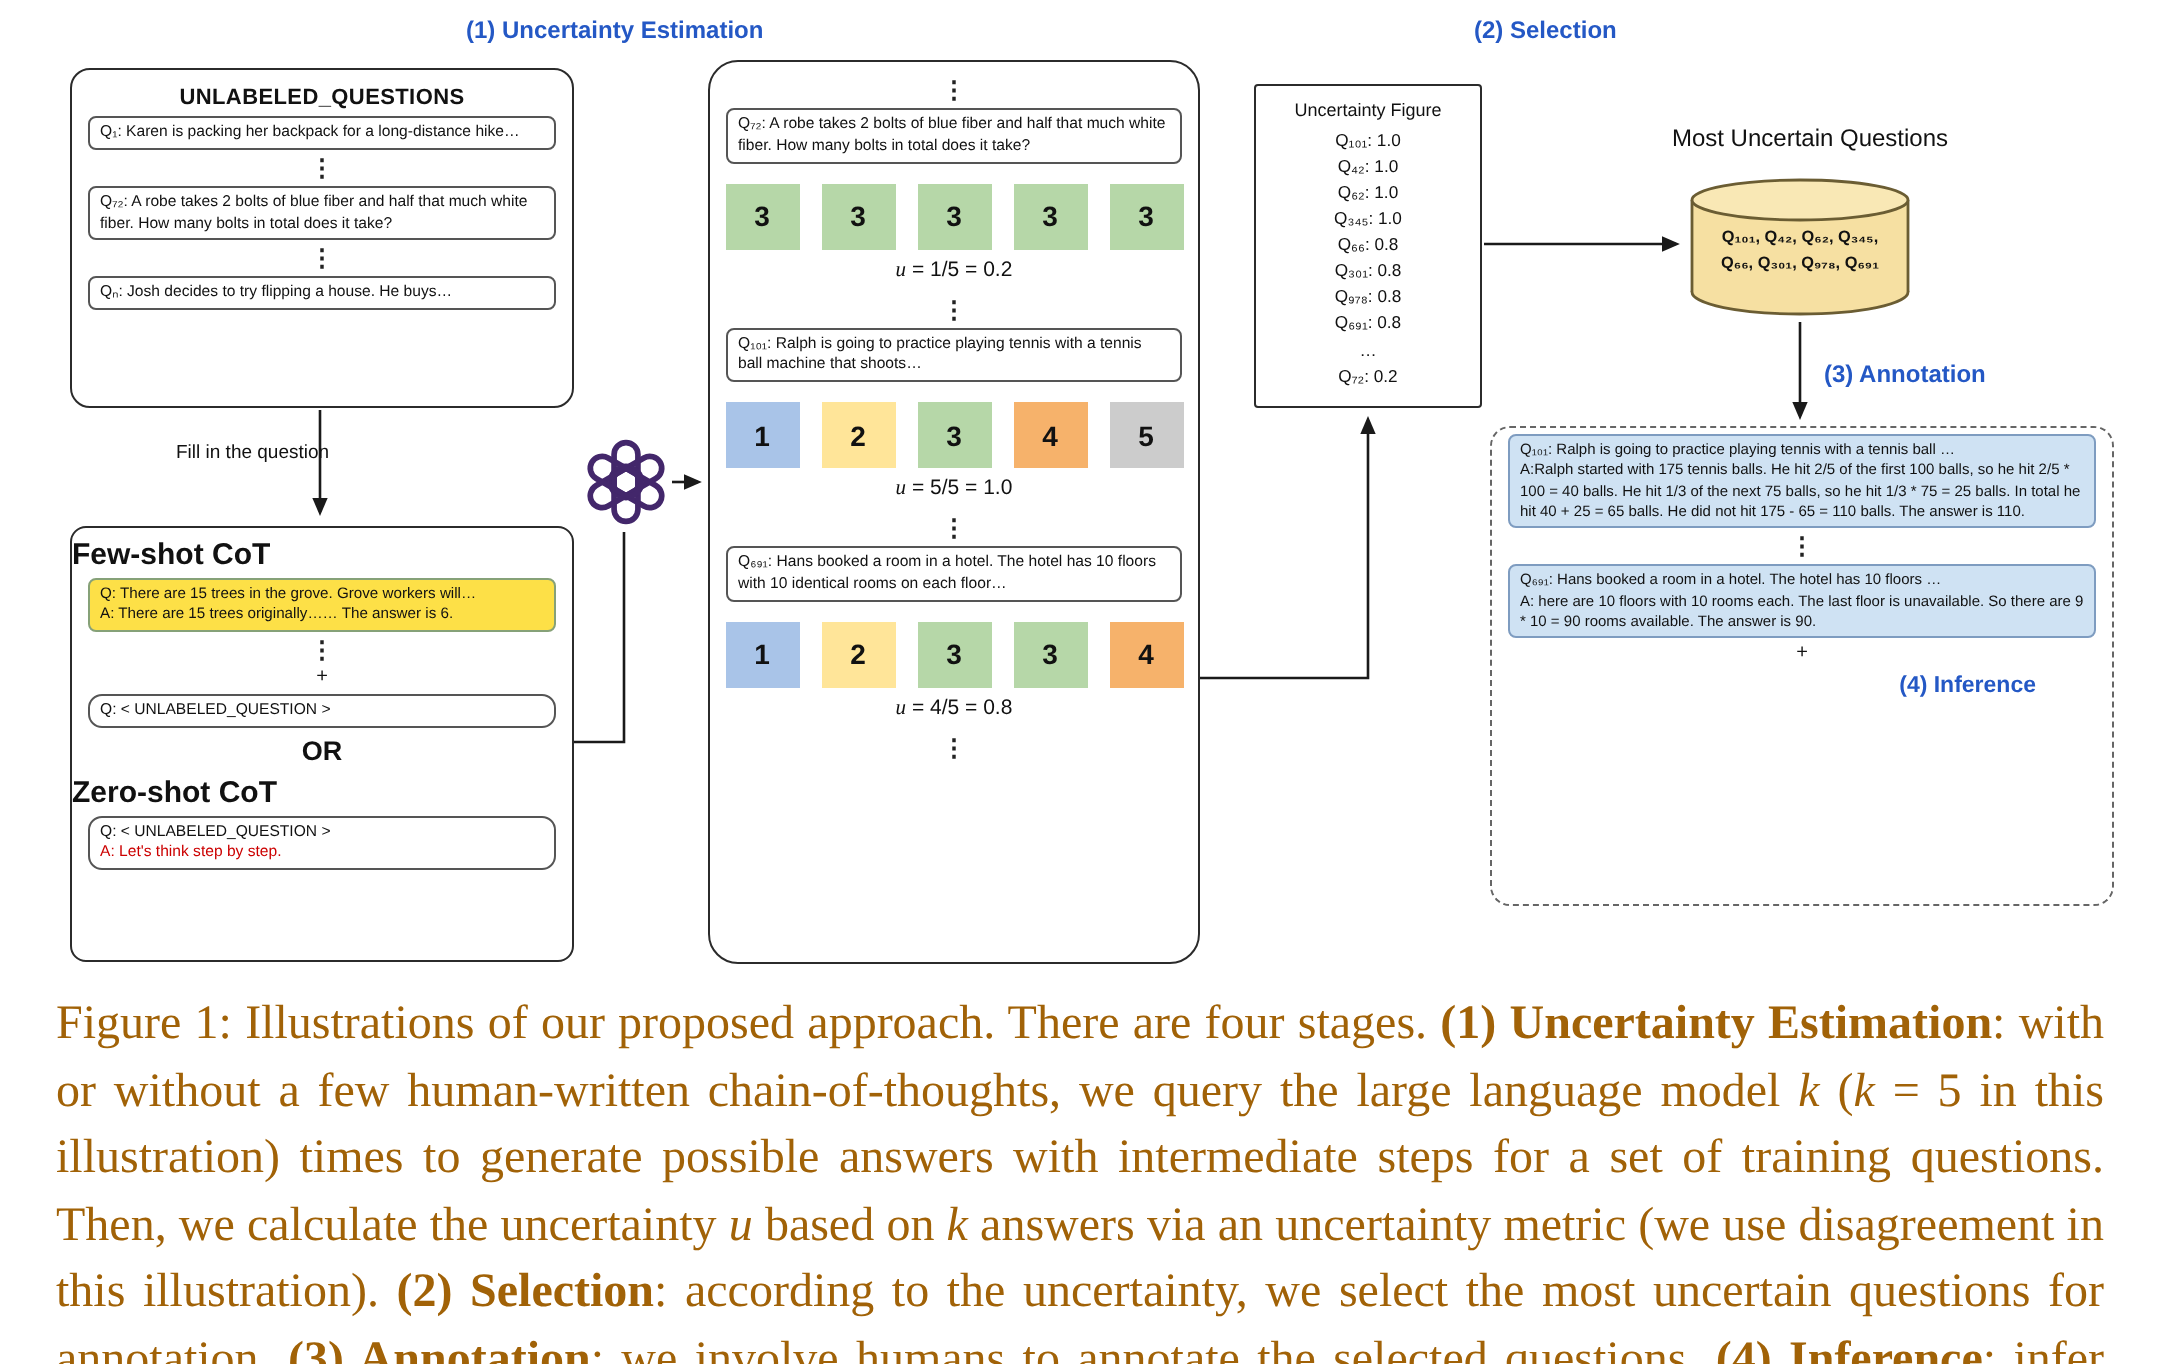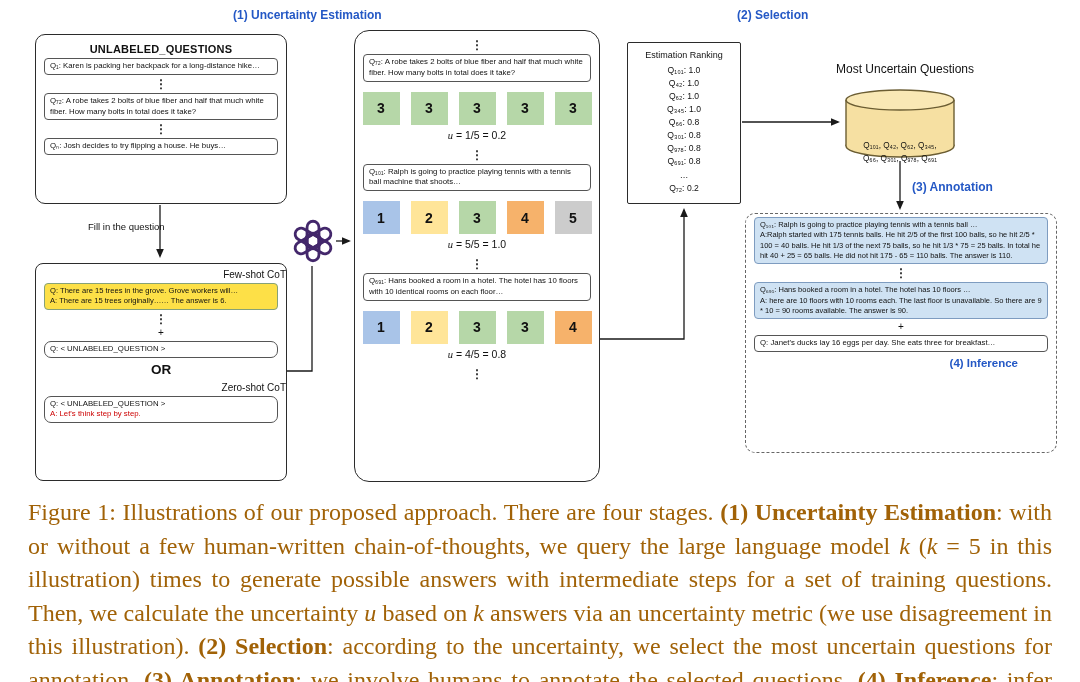--- a/index.html
+++ b/index.html
@@ -12,21 +12,21 @@
   .stage-label { position:absolute; color:#2458c5; font-weight:bold; font-size:12px; }
 
   .panel { position:absolute; border:1.4px solid #2b2b2b; border-radius:10px; background:#fff; }
   .panel.unlabeled { left:35px; top:34px; width:252px; height:170px; }
   .panel.fewshot  { left:35px; top:263px; width:252px; height:218px; border-radius:8px; }
   .panel.center   { left:354px; top:30px; width:246px; height:452px; border-radius:15px; }
   .panel.ranking  { left:627px; top:42px; width:114px; height:162px; border-radius:2px; border-width:1px; }
   .panel.exemplars{ left:745px; top:213px; width:312px; height:240px; border:1.3px dashed #666; border-radius:10px; }
 
   .panel-title { text-align:center; font-weight:bold; font-size:11px; margin:8px 4px 3px; letter-spacing:.2px; }
-  .small-title { text-align:right; font-size:10px; margin:5px 0 2px; }
+  .small-title { text-align:left; font-size:15px; margin:5px 0 2px;font-weight:bold; }
   .qbox { border:1px solid #555; border-radius:4px; margin:3px 8px; padding:2px 5px; font-size:7.8px; line-height:1.38; background:#fff; }
   .qbox.green { background:#fde047; border-color:#86a178; font-size:7.6px; }
   .qbox.blue  { background:#cfe2f3; border-color:#7e9cc0; font-size:7.5px; }
   .qbox.round { border-radius:7px; }
   .blk { display:block; }
   .red { color:#cc0000; }
   .vdots { text-align:center; font-size:12px; font-weight:bold; line-height:1; margin:3px 0; color:#222; }
   .plus { text-align:center; font-size:10px; line-height:1; margin:3px 0 2px; }
   .or { text-align:center; font-weight:bold; font-size:13.5px; margin:4px 0 0; }
 
@@ -42,21 +42,21 @@
 
   .rank-title { text-align:center; font-size:9px; margin:7px 2px 4px; }
   .rank-row { text-align:center; font-size:8.6px; line-height:1.52; }
 
   .fill-label { position:absolute; left:68px; top:221px; font-size:9.5px;padding-left:20px; }
   .mu-label { position:absolute; left:822px; top:62px; width:166px; text-align:center; font-size:12px; }
 
   .openai { position:absolute; left:291px; top:219px; width:44px; height:44px; }
 
   .cylinder { position:absolute; left:843px; top:88px; width:114px; height:72px; }
-  .db-line { position:absolute; width:100%; text-align:center; font-size:8.2px; font-weight:normal;margin-top:27px; }
+  .db-line { position:absolute; width:100%; text-align:center; font-size:8.2px; font-weight:bold; }
   .db-line.l1 { top:26px; }
   .db-line.l2 { top:39px; }
 
   .ex-title { text-align:center; font-size:11.5px; margin:7px 0 3px; }
   .test-label { text-align:center; font-size:8.5px; margin:2px 0 2px; }
   .stage-inline { text-align:right; margin:5px 38px 0 0; color:#2458c5; font-weight:bold; font-size:11.5px; }
 
   .caption { position:absolute; left:28px; top:496px; width:1024px; margin:0;
              font-family:"Liberation Serif", serif; font-size:24px; line-height:1.4;
              text-align:justify; color:#a16207; }
@@ -159,21 +159,21 @@
       <div class="cell" data-color="green">3</div>
       <div class="cell" data-color="orange">4</div>
     </div>
     <div class="uline">
       <span class="mi">u</span><span> = 4/5 = 0.8</span>
     </div>
     <div class="vdots">⋮</div>
   </div>
 
   <div class="panel ranking">
-    <div class="rank-title">Estimation Ranking</div>
+    <div class="rank-title">Uncertainty Figure</div>
     <div class="rank-row">Q₁₀₁: 1.0</div>
     <div class="rank-row">Q₄₂: 1.0</div>
     <div class="rank-row">Q₆₂: 1.0</div>
     <div class="rank-row">Q₃₄₅: 1.0</div>
     <div class="rank-row">Q₆₆: 0.8</div>
     <div class="rank-row">Q₃₀₁: 0.8</div>
     <div class="rank-row">Q₉₇₈: 0.8</div>
     <div class="rank-row">Q₆₉₁: 0.8</div>
     <div class="rank-row">…</div>
     <div class="rank-row">Q₇₂: 0.2</div>
@@ -196,19 +196,18 @@
     <div class="qbox blue">
       <span class="blk">Q₁₀₁: Ralph is going to practice playing tennis with a tennis ball …</span>
       <span class="blk">A:Ralph started with 175 tennis balls. He hit 2/5 of the first 100 balls, so he hit 2/5 * 100 = 40 balls. He hit 1/3 of the next 75 balls, so he hit 1/3 * 75 = 25 balls. In total he hit 40 + 25 = 65 balls. He did not hit 175 - 65 = 110 balls. The answer is 110.</span>
     </div>
     <div class="vdots">⋮</div>
     <div class="qbox blue">
       <span class="blk">Q₆₉₁: Hans booked a room in a hotel. The hotel has 10 floors …</span>
       <span class="blk">A: here are 10 floors with 10 rooms each. The last floor is unavailable. So there are 9 * 10 = 90 rooms available. The answer is 90.</span>
     </div>
     <div class="plus">+</div>
-    <div class="qbox">Q: Janet's ducks lay 16 eggs per day. She eats three for breakfast…</div>
     <div class="stage-inline">(4) Inference</div>
   </div>
 
   <p class="caption"><span>Figure 1: Illustrations of our proposed approach. There are four stages. </span><b>(1) Uncertainty Estimation</b><span>: with or without a few human-written chain-of-thoughts, we query the large language model </span><i class="mi">k</i><span> (</span><i class="mi">k</i><span> = 5 in this illustration) times to generate possible answers with intermediate steps for a set of training questions. Then, we calculate the uncertainty </span><i class="mi">u</i><span> based on </span><i class="mi">k</i><span> answers via an uncertainty metric (we use disagreement in this illustration). </span><b>(2) Selection</b><span>: according to the uncertainty, we select the most uncertain questions for annotation. </span><b>(3) Annotation</b><span>: we involve humans to annotate the selected questions. </span><b>(4) Inference</b><span>: infer each question with the new annotated exemplars.</span></p>
 
 </div>
 
 </body></html>

